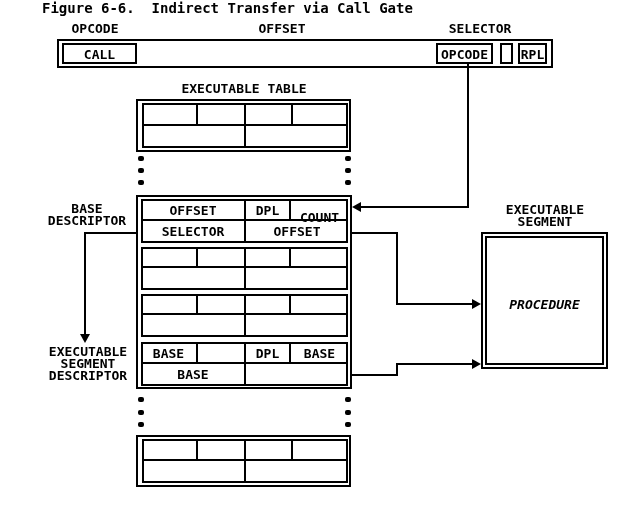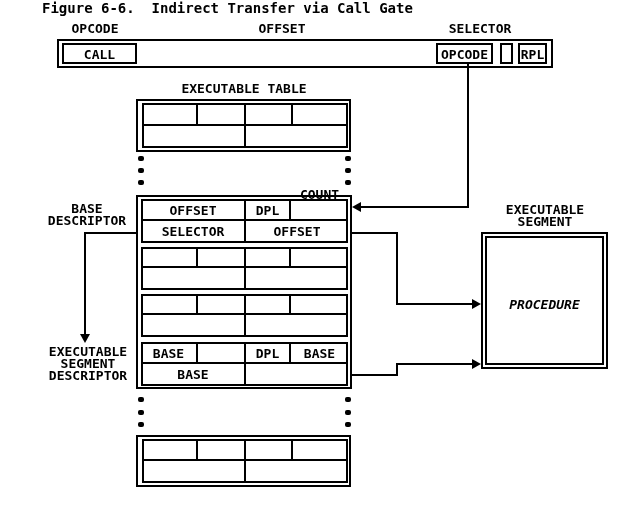--- a/index.html
+++ b/index.html
@@ -67,21 +67,21 @@
   <div class="lbl" style="left:44px;top:346px;width:88px;"><span>EXECUTABLE</span><br><span>SEGMENT</span><br><span>DESCRIPTOR</span></div>
 
   <div class="box" style="left:136px;top:195px;width:216px;height:194px;"></div>
 
   <div class="box" style="left:141px;top:199px;width:207px;height:44px;"></div>
   <div class="line" style="left:141px;top:219px;width:207px;height:2px;"></div>
   <div class="line" style="left:244px;top:199px;width:2px;height:44px;"></div>
   <div class="line" style="left:289px;top:199px;width:2px;height:22px;"></div>
   <div class="celltxt" style="left:141px;top:201px;width:104px;height:18px;">OFFSET</div>
   <div class="celltxt" style="left:246px;top:201px;width:43px;height:18px;">DPL</div>
-  <div class="celltxt" style="left:291px;top:185px;width:57px;height:18px;">COUNT</div>
+  <div class="celltxt" style="left:291px;top:208px;width:57px;height:18px;">COUNT</div>
   <div class="celltxt" style="left:141px;top:222px;width:104px;height:18px;">SELECTOR</div>
   <div class="celltxt" style="left:246px;top:222px;width:102px;height:18px;">OFFSET</div>
 
   <div class="box" style="left:141px;top:247px;width:207px;height:43px;"></div>
   <div class="line" style="left:141px;top:266px;width:207px;height:2px;"></div>
   <div class="line" style="left:196px;top:247px;width:2px;height:21px;"></div>
   <div class="line" style="left:244px;top:247px;width:2px;height:43px;"></div>
   <div class="line" style="left:289px;top:247px;width:2px;height:21px;"></div>
 
   <div class="box" style="left:141px;top:294px;width:207px;height:43px;"></div>

